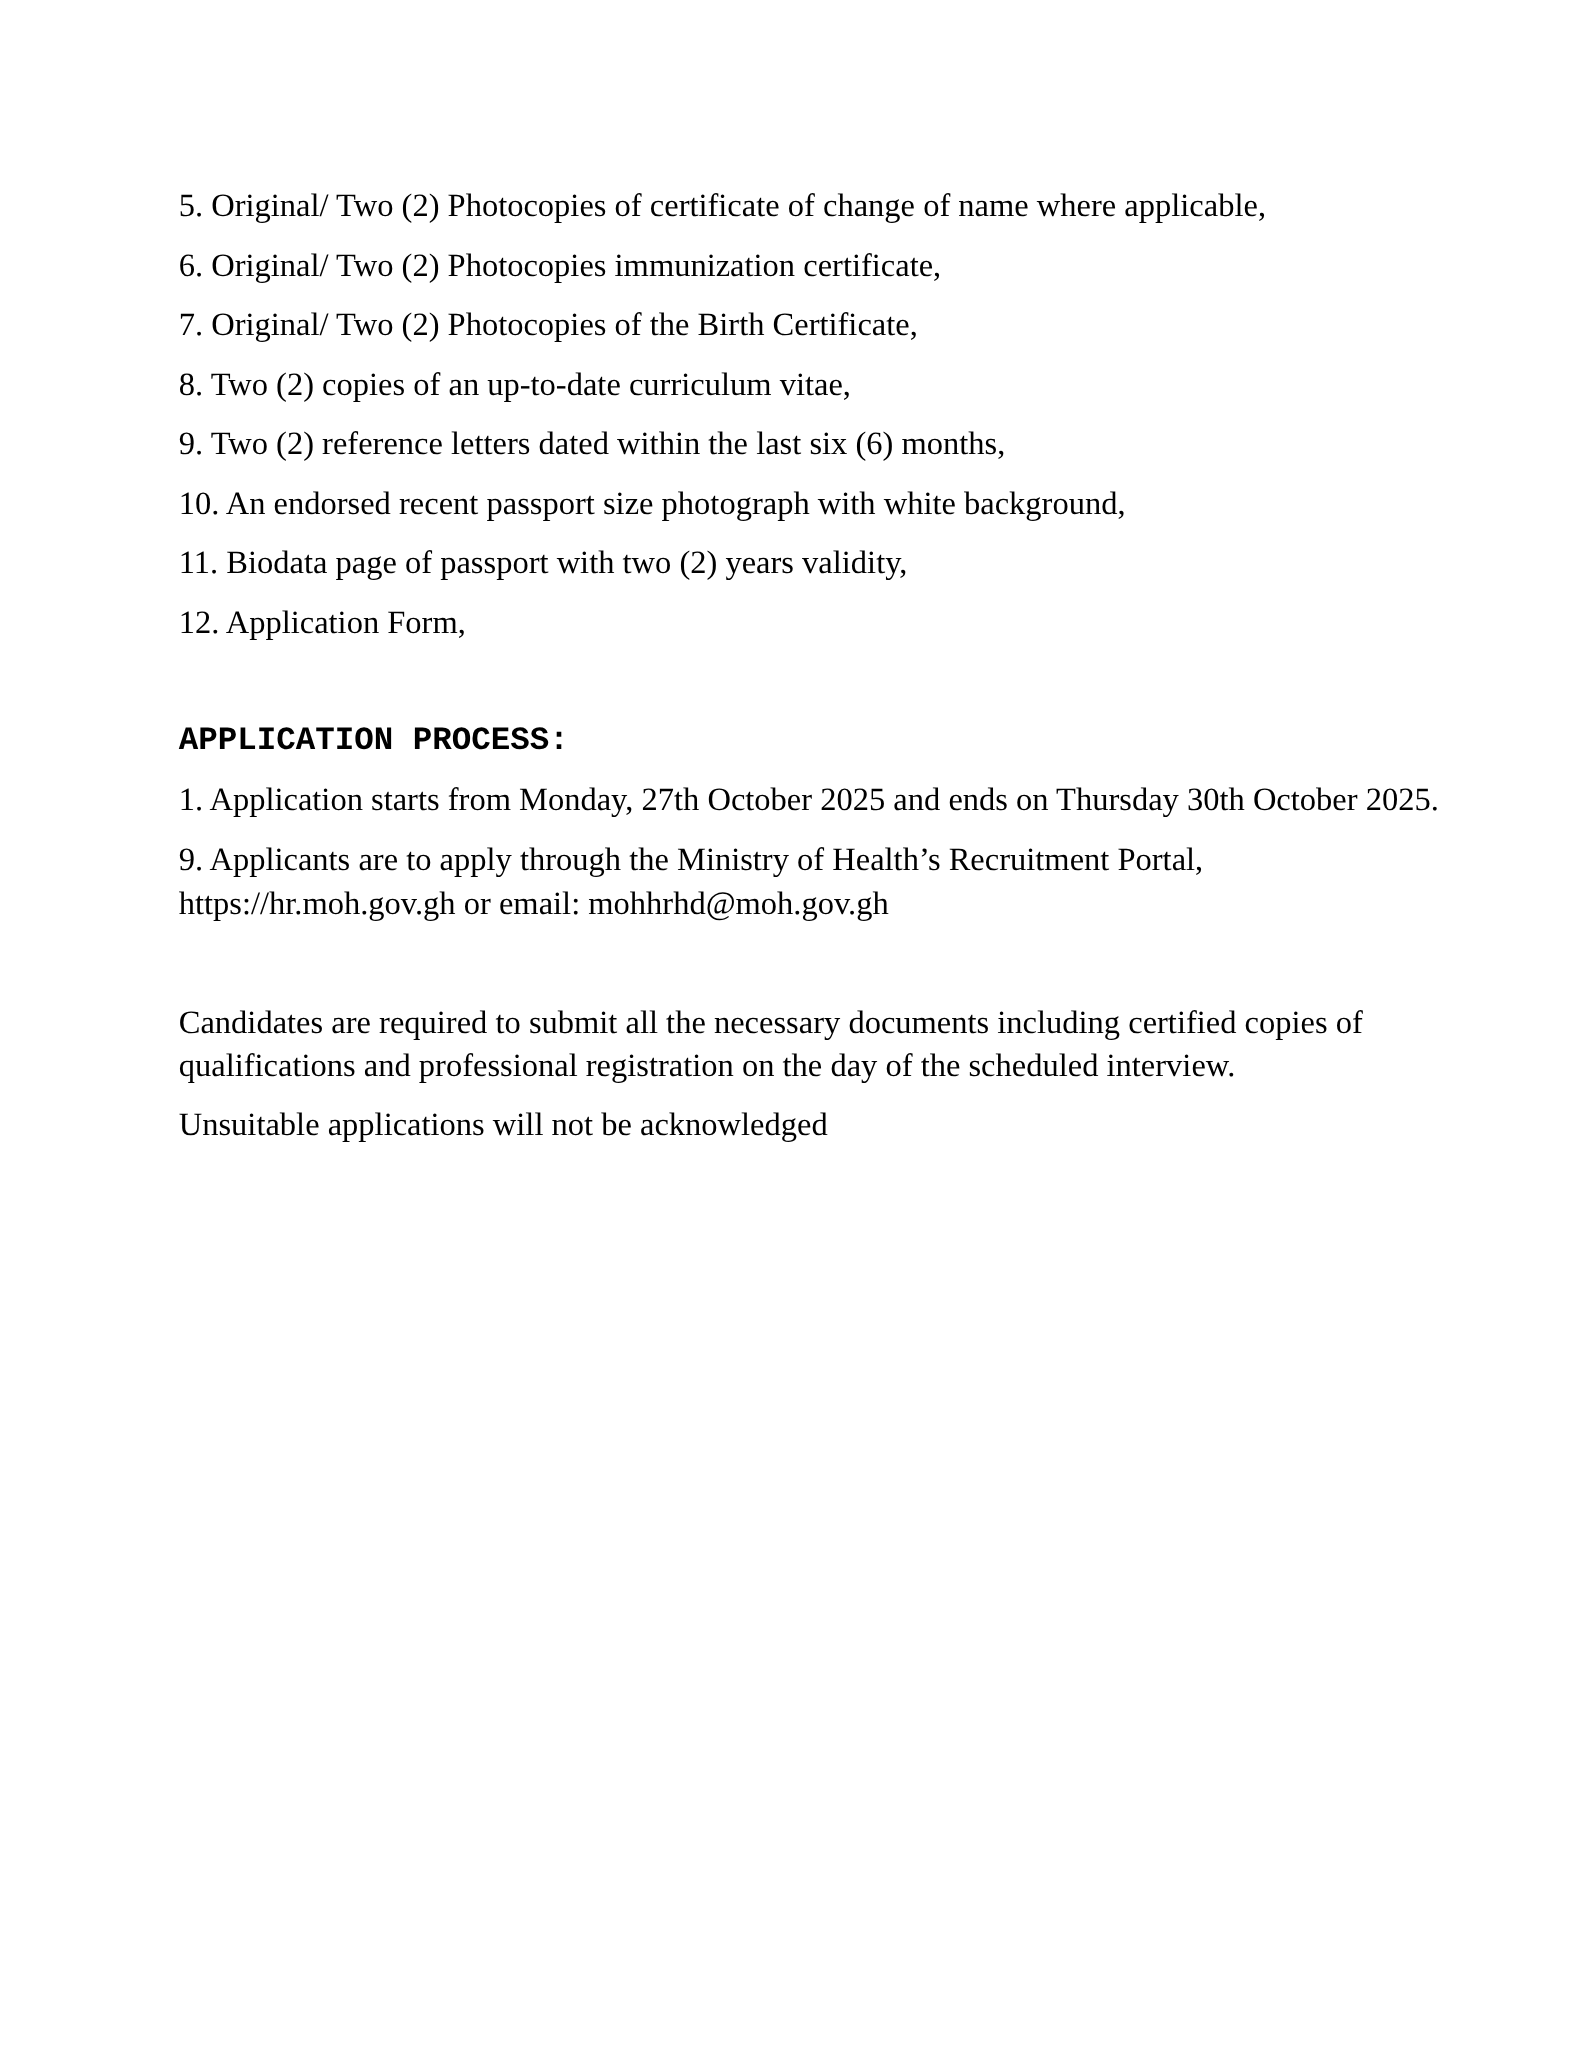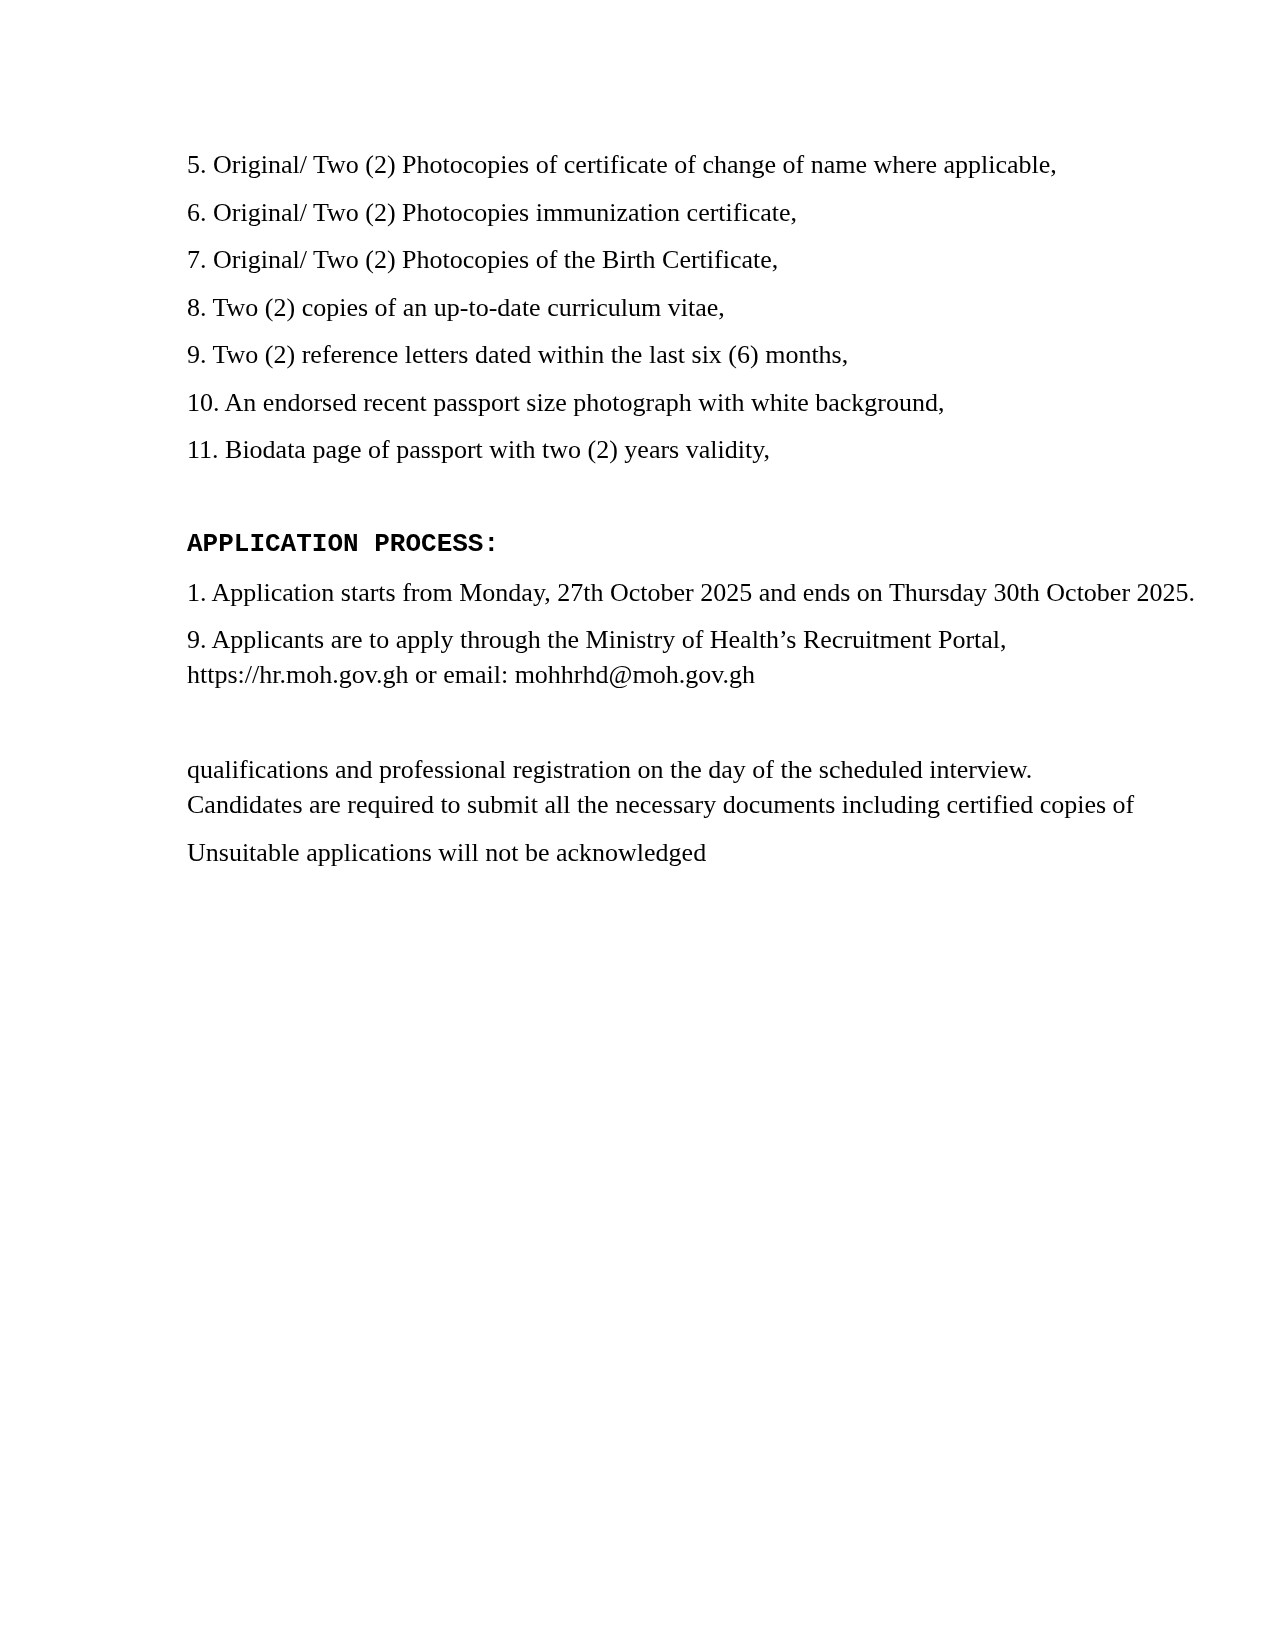--- a/index.html
+++ b/index.html
@@ -15,21 +15,20 @@
   .page {
     box-sizing: border-box;
     width: 1033px;
     height: 1650px;
     padding: 147px 140px 0 143px;
     background: #ffffff;
     color: #000000;
     font-family: "Liberation Serif", "DejaVu Serif", serif;
     font-size: 26px;
     line-height: 35px;
-    margin-left: 44px;
   }
   .para {
     margin: 0 0 12.5px 0;
     white-space: nowrap;
   }
   .para .line {
     display: block;
     white-space: nowrap;
   }
   .blank-line {
@@ -47,39 +46,40 @@
 <div class="page">
 
   <div>
     <p class="para">5. Original/ Two (2) Photocopies of certificate of change of name where applicable,</p>
     <p class="para">6. Original/ Two (2) Photocopies immunization certificate,</p>
     <p class="para">7. Original/ Two (2) Photocopies of the Birth Certificate,</p>
     <p class="para">8. Two (2) copies of an up-to-date curriculum vitae,</p>
     <p class="para">9. Two (2) reference letters dated within the last six (6) months,</p>
     <p class="para">10. An endorsed recent passport size photograph with white background,</p>
     <p class="para">11. Biodata page of passport with two (2) years validity,</p>
+    <p class="para">12. Application Form,</p>
   </div>
 
   <div class="blank-line"></div>
 
   <div>
     <p class="para section-heading">APPLICATION PROCESS:</p>
 
     <p class="para">1. Application starts from Monday, 27th October 2025 and ends on Thursday 30th October 2025.</p>
 
     <p class="para">
       <span class="line">9. Applicants are to apply through the Ministry of Health’s Recruitment Portal,</span>
       <span class="line">https://hr.moh.gov.gh or email: mohhrhd@moh.gov.gh</span>
     </p>
   </div>
 
   <div class="blank-line"></div>
 
   <div>
     <p class="para">
+      <span class="line">Candidates are required to submit all the necessary documents including certified copies of</span>
       <span class="line">qualifications and professional registration on the day of the scheduled interview.</span>
-      <span class="line">Candidates are required to submit all the necessary documents including certified copies of</span>
     </p>
 
     <p class="para">Unsuitable applications will not be acknowledged</p>
   </div>
 
 </div>
 
 </body></html>

